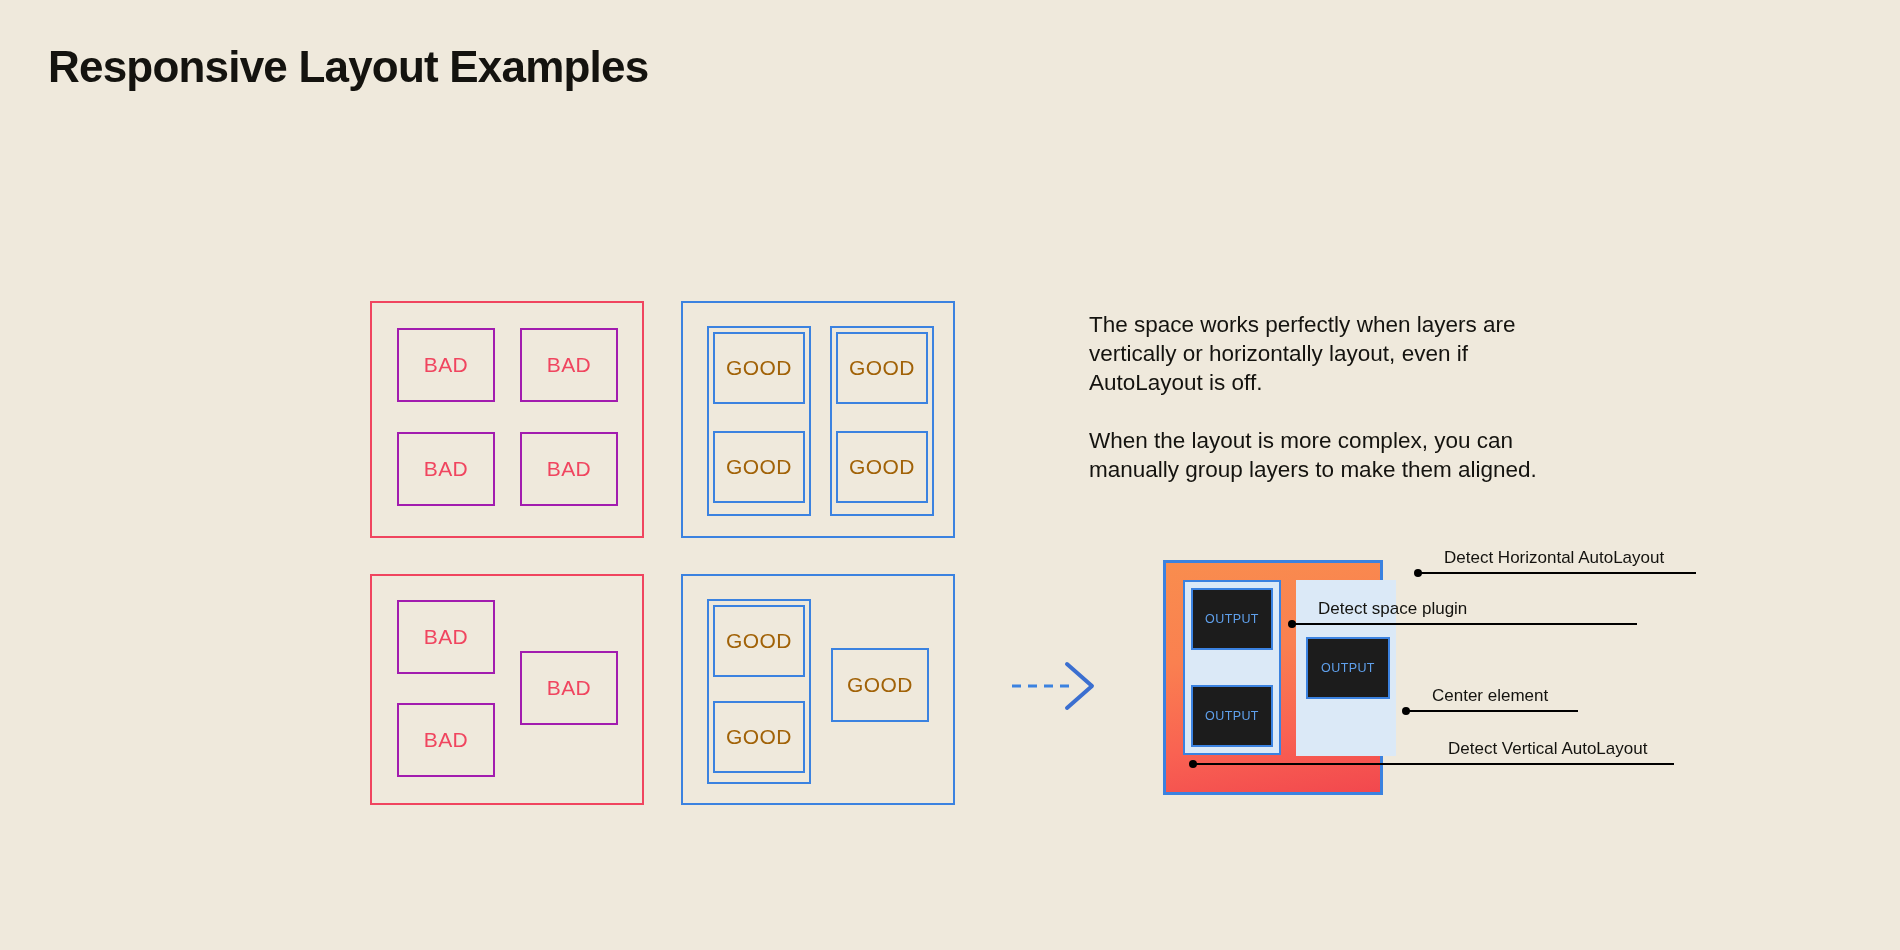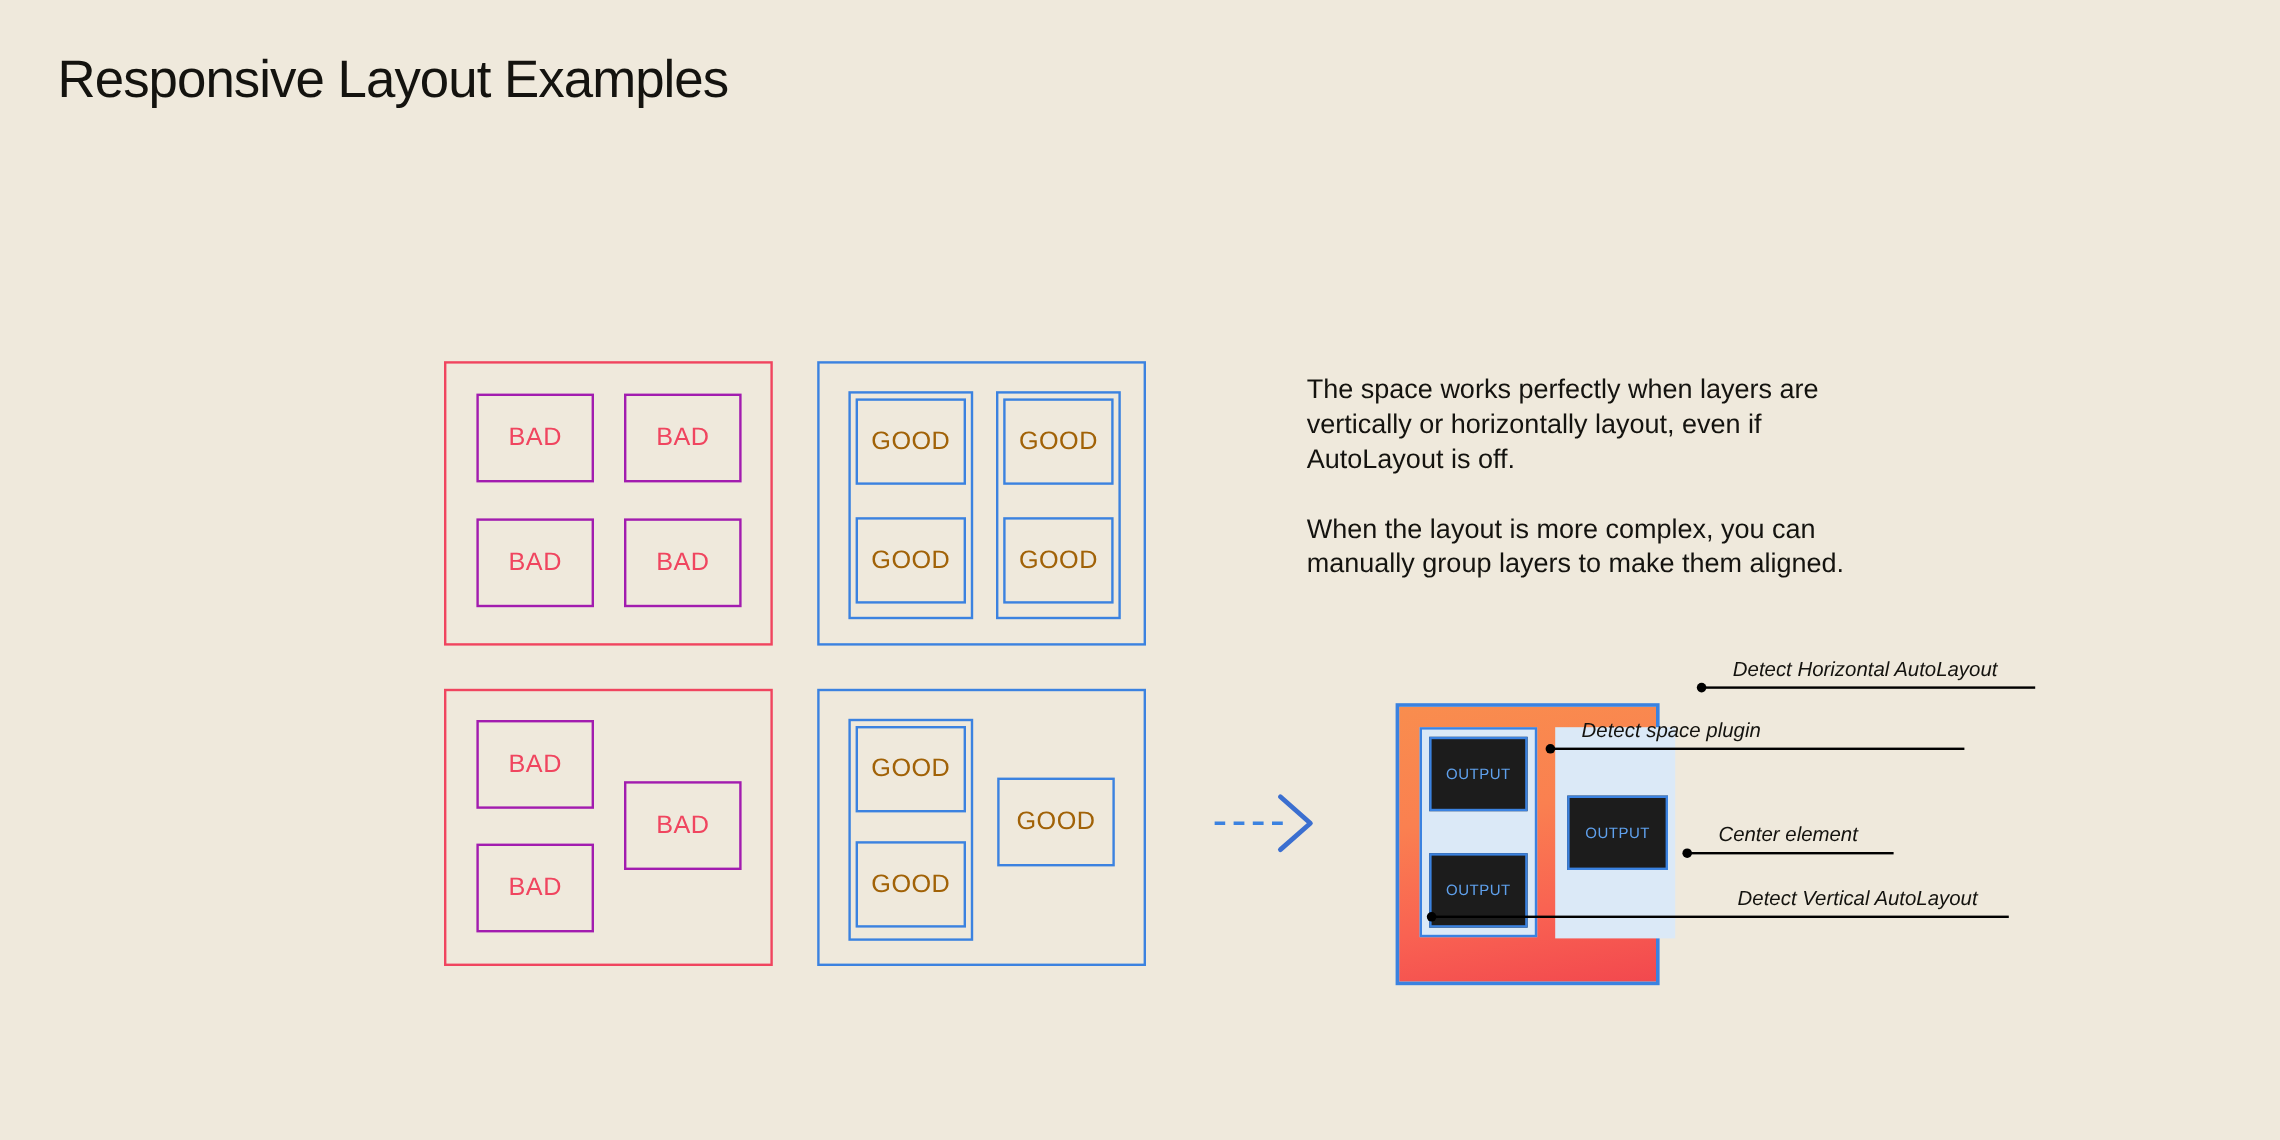--- a/index.html
+++ b/index.html
@@ -14,21 +14,21 @@
     overflow: hidden;
     position: relative;
   }
 
   
   .page-title {
     position: absolute;
     left: 48px;
     top: 42px;
     font-size: 44px;
-    font-weight: normal;
+    font-weight: bold;
     color: #14130f;
     letter-spacing: -0.8px;
     white-space: nowrap;
   }
 
   
   .frame {
     position: absolute;
     box-sizing: border-box;
     background: transparent;
@@ -85,21 +85,21 @@
   .text-col p {
     margin: 0 0 29px 0;
   }
   .text-col p:last-child { margin-bottom: 0; }
   .text-col b { font-weight: normal; }
 
   
   .output-panel {
     position: absolute;
     left: 1163px;
-    top: 586px;
+    top: 560px;
     width: 220px;
     height: 235px;
     box-sizing: border-box;
     border: 3px solid #3b82e0;
     background: linear-gradient(170deg, #f98d4e 0%, #fa8050 38%, #f96252 72%, #f2484e 100%);
   }
   .out-col {
     position: absolute;
     box-sizing: border-box;
     background: #dbe9f7;
@@ -151,21 +151,20 @@
     border-radius: 50%;
     background: #000;
   }
   .callout-label {
     position: absolute;
     bottom: 4px;
     left: 26px;
     font-size: 17px;
     color: #14130f;
     white-space: nowrap;
-    font-style: italic;
   }
 </style>
 </head>
 <body>
 
 <div class="page-title">Responsive Layout Examples</div>
 
 <div class="frame frame-bad" style="left:370px; top:301px; width:274px; height:237px;">
   <div class="cell cell-bad" style="left:25px; top:25px; width:98px; height:74px;">
     <span>BAD</span>

